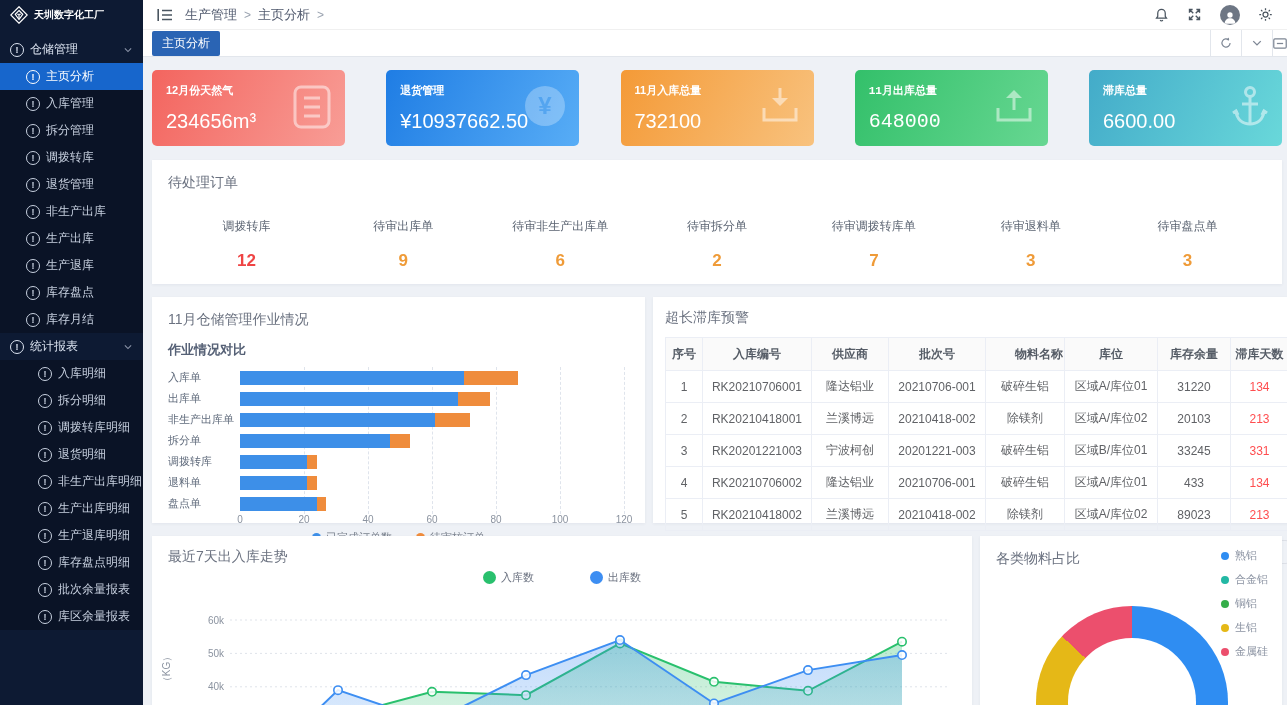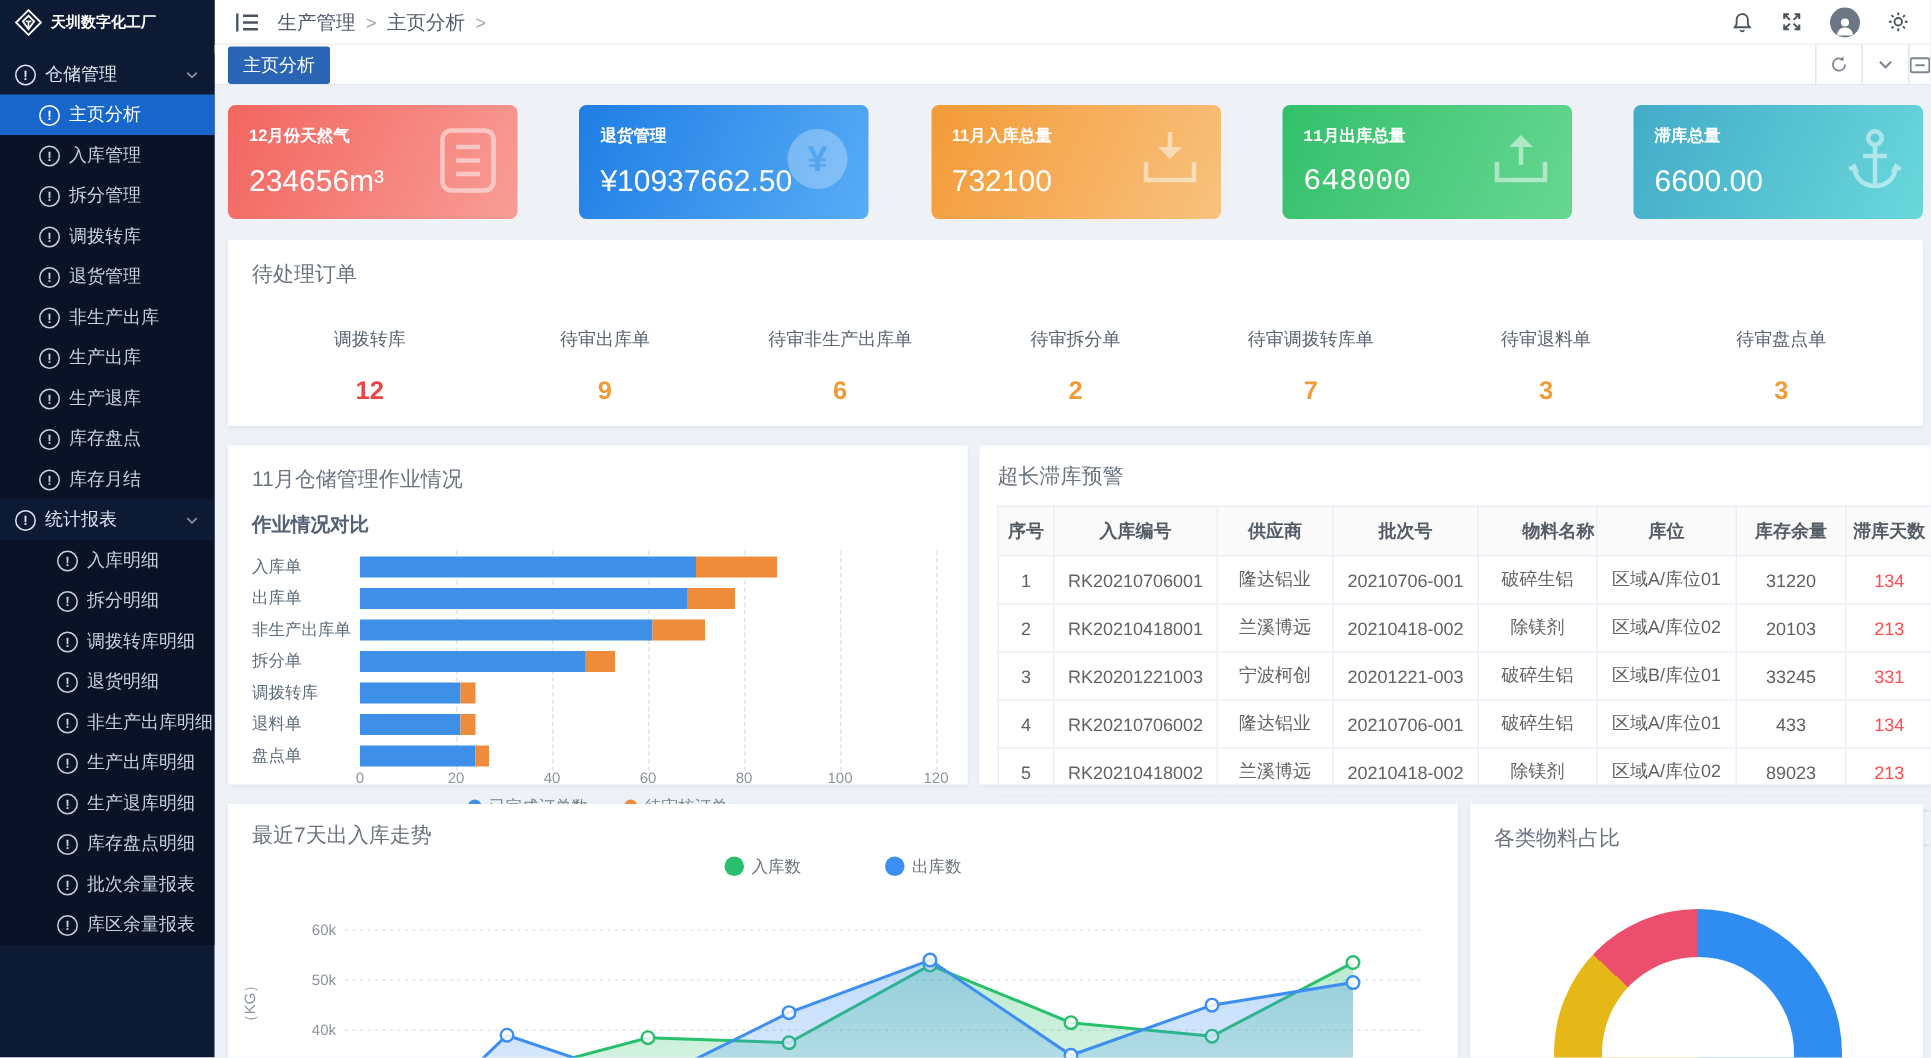--- a/index.html
+++ b/index.html
@@ -581,17 +581,39 @@
             <circle cx="428" cy="30.04" r="4.2" fill="#fff" fill-opacity="0.85" stroke="#3d8ef2" stroke-width="1.6"></circle>
             <circle cx="522" cy="93.5" r="4.2" fill="#fff" fill-opacity="0.85" stroke="#3d8ef2" stroke-width="1.6"></circle>
             <circle cx="616" cy="60.1" r="4.2" fill="#fff" fill-opacity="0.85" stroke="#3d8ef2" stroke-width="1.6"></circle>
             <circle cx="710" cy="45.07" r="4.2" fill="#fff" fill-opacity="0.85" stroke="#3d8ef2" stroke-width="1.6"></circle>
           </svg>
         </div>
     </div>
 
     <div class="panel" id="donutpanel">
       <div class="p-title">各类物料占比</div>
+      <div class="d-legend" id="dLegend">
+          <div class="d-item">
+            <span class="d-dot" style="background: rgb(47, 141, 242);"></span>
+            <span>熟铝</span>
+          </div>
+          <div class="d-item">
+            <span class="d-dot" style="background: rgb(35, 184, 164);"></span>
+            <span>合金铝</span>
+          </div>
+          <div class="d-item">
+            <span class="d-dot" style="background: rgb(53, 174, 73);"></span>
+            <span>铜铝</span>
+          </div>
+          <div class="d-item">
+            <span class="d-dot" style="background: rgb(229, 184, 23);"></span>
+            <span>生铝</span>
+          </div>
+          <div class="d-item">
+            <span class="d-dot" style="background: rgb(236, 79, 109);"></span>
+            <span>金属硅</span>
+          </div>
+        </div>
       <div id="donut" style="background: conic-gradient(rgb(47, 141, 242) 0%, rgb(47, 141, 242) 47%, rgb(35, 184, 164) 47%, rgb(35, 184, 164) 53%, rgb(53, 174, 73) 53%, rgb(53, 174, 73) 55.5%, rgb(229, 184, 23) 55.5%, rgb(229, 184, 23) 87%, rgb(236, 79, 109) 87%, rgb(236, 79, 109) 100%); left: 56px; top: 70px;"></div>
       <div id="donut-hole" style="left: 88px; top: 102px;"></div>
     </div>
   </div>
 </div>
 
 </body></html>

